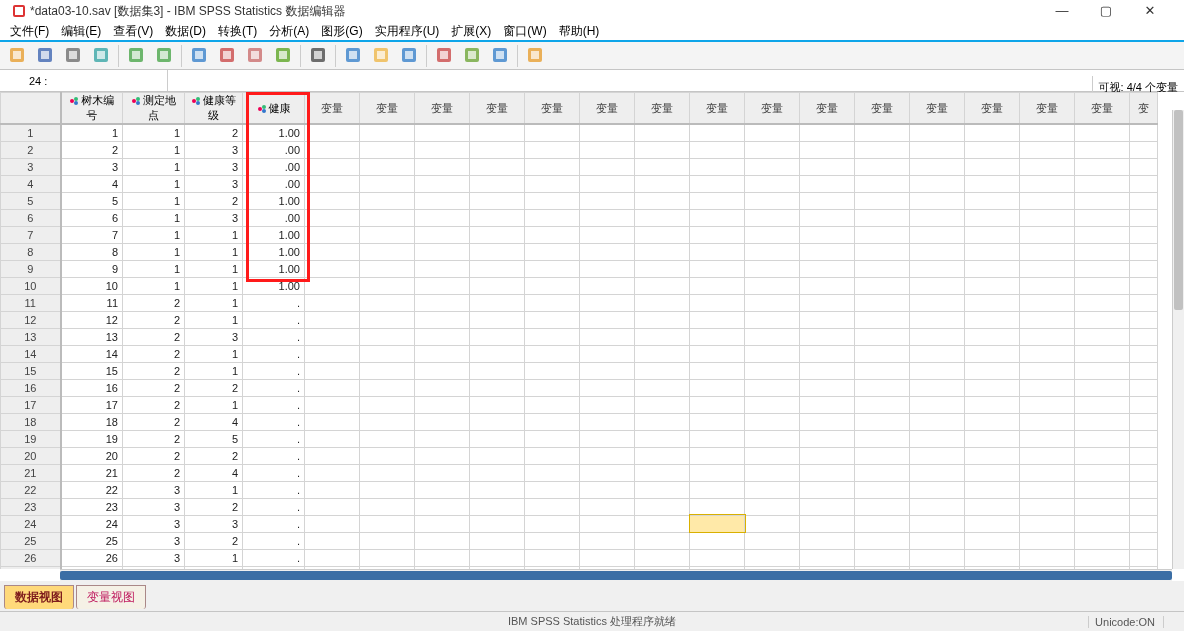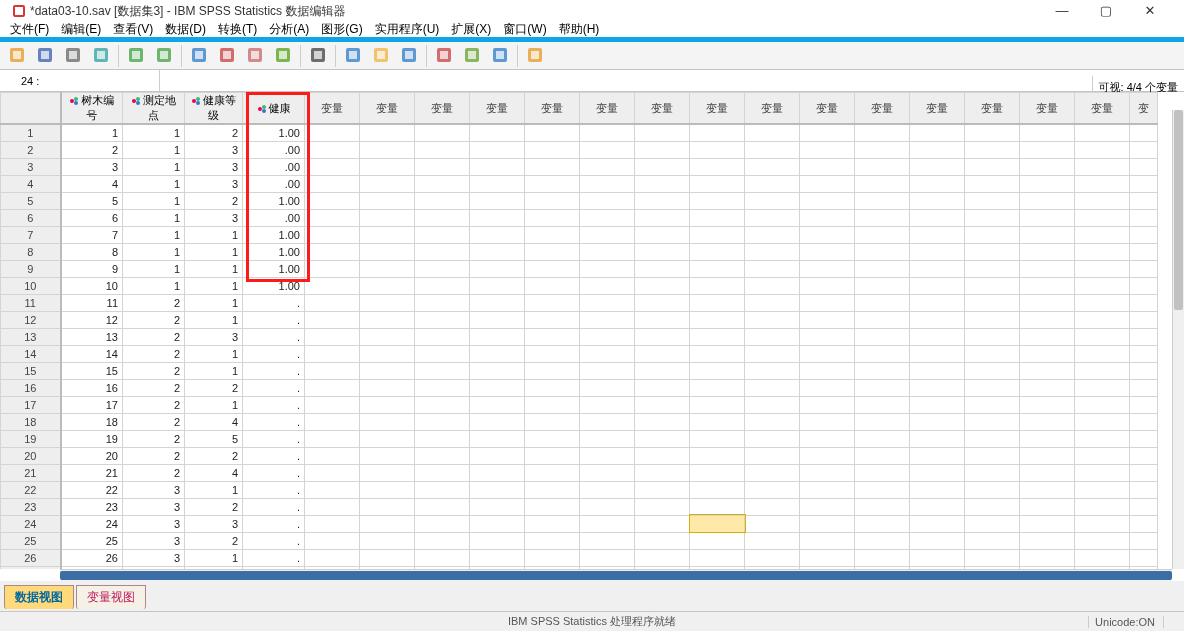--- a/index.html
+++ b/index.html
@@ -5,29 +5,29 @@
 * { margin: 0; padding: 0; box-sizing: border-box; }
 body { font-family: "Microsoft YaHei", "SimSun", Arial, sans-serif; font-size: 11px; background: #f0f0f0; overflow: hidden; width: 1184px; height: 631px; position: relative; }
 
 .titlebar { height: 22px; background: #fff; display: flex; align-items: center; padding: 0 12px; color: #333; }
 .titlebar .tb-icon { width: 14px; height: 14px; margin-right: 4px; display: inline-block; }
 .titlebar .tb-icon svg { width: 14px; height: 14px; }
 .titlebar .title { flex: 1; font-size: 12px; }
 .winctrl { display: flex; }
 .winctrl div { width: 44px; height: 22px; text-align: center; line-height: 22px; font-size: 13px; cursor: pointer; }
 
-.menubar { height: 20px; background: #fff; display: flex; align-items: center; padding: 0 4px; border-bottom: 5px solid #0ea5e9; }
+.menubar { height: 20px; background: #fff; display: flex; align-items: center; padding: 0 4px; border-bottom: 2px solid #0ea5e9; }
 .menubar span { padding: 2px 6px; font-size: 12px; cursor: pointer; }
 
 .toolbar { height: 28px; background: #f4f4f4; border-bottom: 1px solid #c5c5c5; display: flex; align-items: center; padding: 2px 4px; gap: 2px; }
 .toolbar .tb-btn { width: 26px; height: 24px; display: flex; align-items: center; justify-content: center; border: 1px solid transparent; border-radius: 2px; cursor: pointer; }
 .toolbar .tb-sep { width: 1px; height: 22px; background: #ccc; margin: 0 2px; }
 
 .namebox-row { height: 22px; background: #fff; border-bottom: 1px solid #c5c5c5; display: flex; align-items: center; }
-.namebox-row .namebox { width: 160px; border-right: 1px solid #ccc; padding: 0 21px; font-size: 11px; height: 100%; line-height: 22px; }
+.namebox-row .namebox { width: 160px; border-right: 1px solid #ccc; padding: 0 21px; font-size: 11px; height: 100%; line-height: 22px; margin-left: 8px; }
 .namebox-row .visible-status { margin-left: auto; border-left: 1px solid #ccc; padding: 0 6px; font-size: 11px; height: 100%; line-height: 22px; margin-top: 12px; }
 
 .grid-area { position: absolute; top: 92px; left: 0; right: 0; bottom: 50px; background: #fff; overflow: hidden; }
 .grid-scroll { position: absolute; top: 0; left: 0; right: 12px; bottom: 12px; overflow: hidden; }
 
 table.grid { border-collapse: collapse; table-layout: fixed; }
 table.grid th, table.grid td { border: 1px solid #d4d4d4; height: 17px; font-size: 11px; padding: 0 4px; }
 table.grid th.rowhead, table.grid td.rowhead { width: 60px; background: #eee; text-align: center; color: #444; border-right: 2px solid #bbb; }
 table.grid tr:first-child th.rowhead { border-bottom: 2px solid #bbb; }
 table.grid thead th { background: #eee; border-bottom: 2px solid #bbb; }
@@ -40,21 +40,21 @@
 
 .red-box { position: absolute; border: 3px solid #ff1a1a; pointer-events: none; z-index: 5; }
 
 .vscroll { position: absolute; top: 18px; right: 0; bottom: 12px; width: 12px; background: #f0f0f0; border-left: 1px solid #ccc; }
 .vscroll .thumb { position: absolute; left: 1px; right: 1px; top: 0; height: 200px; background: #c1c1c1; border-radius: 2px; }
 .hscroll { position: absolute; bottom: 0; left: 60px; right: 12px; height: 12px; background: #f0f0f0; border-top: 1px solid #ccc; }
 .hscroll .thumb { position: absolute; top: 1px; bottom: 1px; left: 0; width: 100%; background: #3b6ea5; border-radius: 2px; }
 
 .view-tabs { position: absolute; left: 4px; bottom: 22px; height: 24px; display: flex; align-items: flex-end; gap: 2px; }
 .view-tabs .vtab { border: 1px solid #a88; padding: 3px 10px; font-size: 12px; background: #f5f1e6; color: #be185d; border-bottom: none; border-radius: 0 0 3px 3px; cursor: pointer; }
-.view-tabs .vtab.active { background: #ffd97a; color: #0369a1; font-weight: bold; font-family: Liberation Serif, serif; }
+.view-tabs .vtab.active { background: #ffd97a; color: #7f1d1d; font-weight: bold; font-family: Liberation Serif, serif; }
 
 .statusbar { position: absolute; left: 0; right: 0; bottom: 0; height: 20px; background: #f0f0f0; border-top: 1px solid #c5c5c5; display: flex; align-items: center; font-size: 11px; color: #555; }
 .statusbar .status-center { position: absolute; left: 50%; transform: translateX(-50%); }
 .statusbar .status-right { margin-left: auto; display: flex; gap: 2px; padding-right: 8px; }
 .statusbar .status-right span { border-left: 1px solid #ccc; padding: 0 6px; }
 </style>
 </head>
 <body>
 
 <div class="titlebar">

